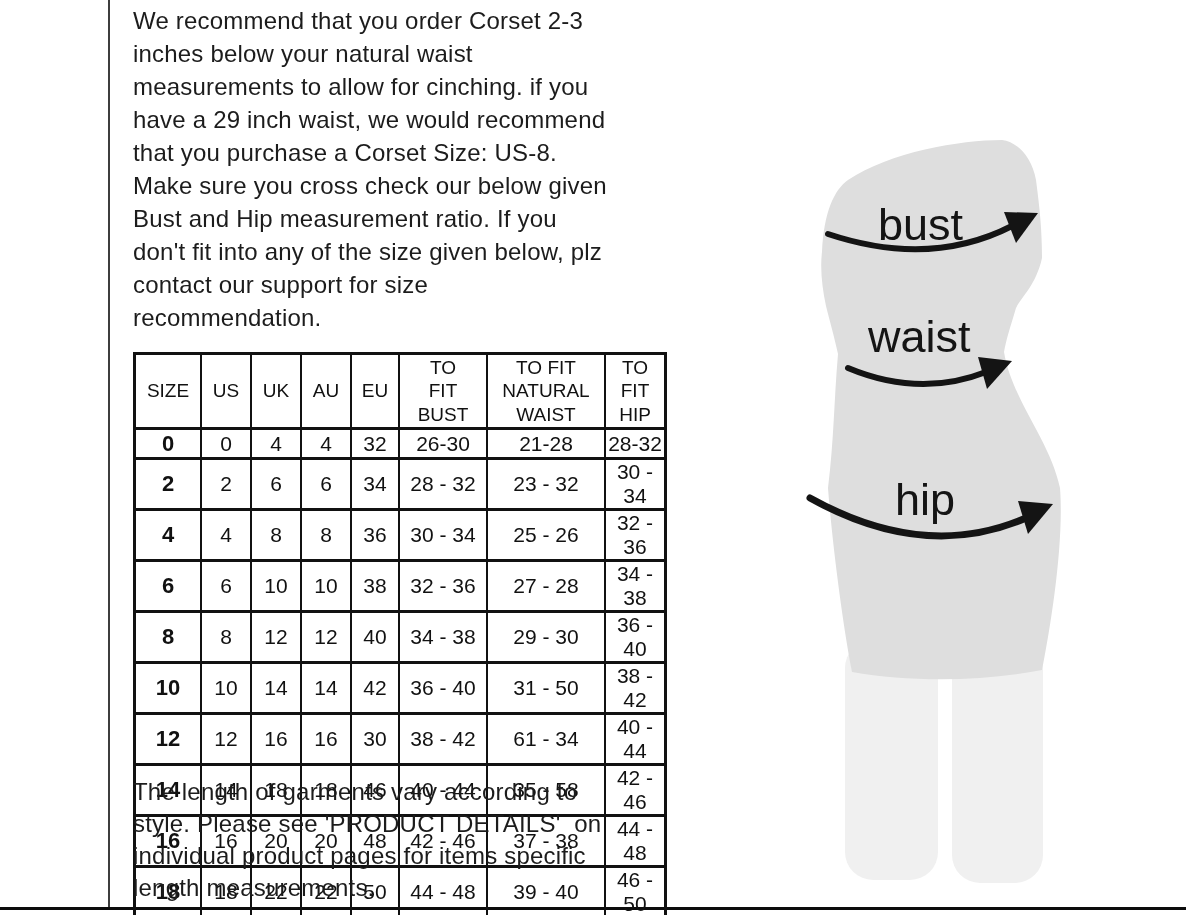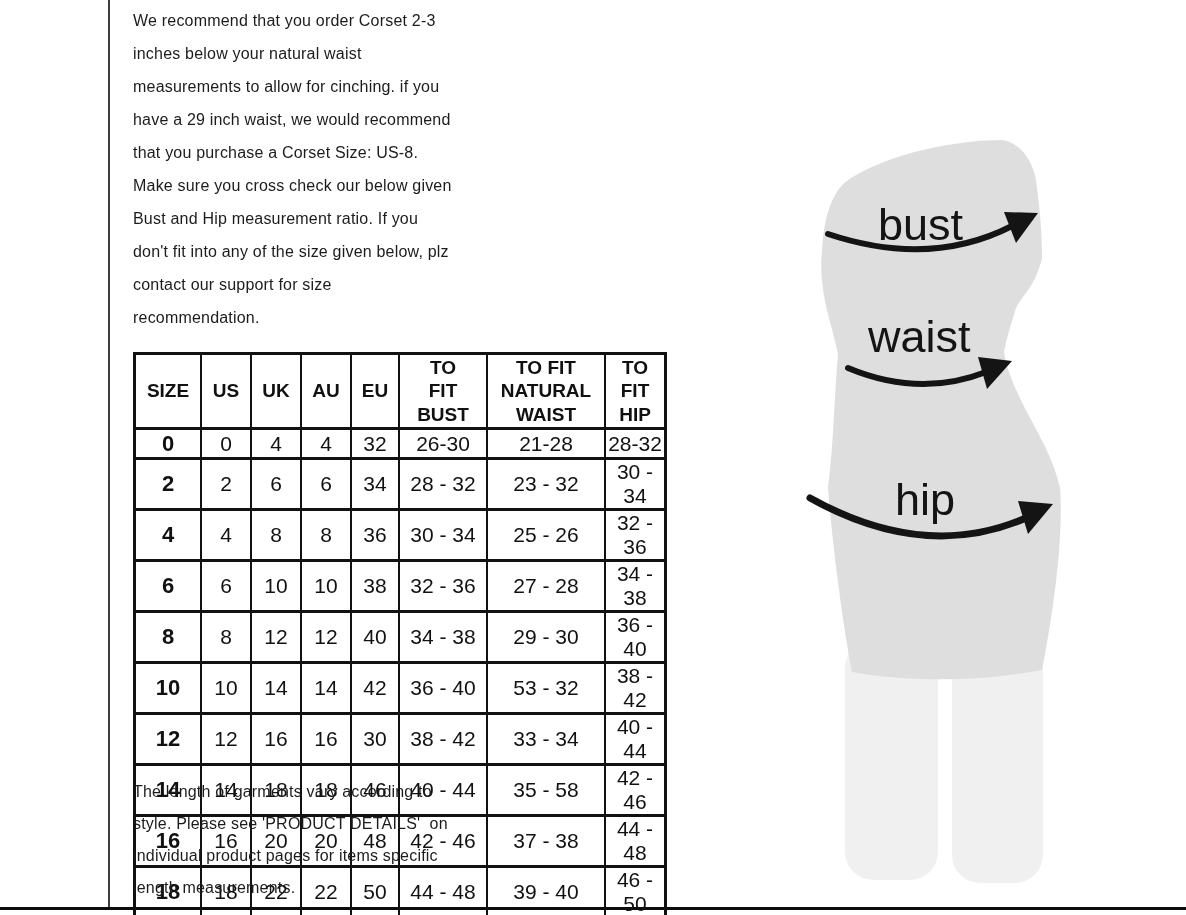--- a/index.html
+++ b/index.html
@@ -14,21 +14,21 @@
   .page-border-left{
     position:absolute;left:108px;top:0;width:2px;height:909px;
     background:#3d3d3d;
   }
   .page-border-bottom{
     position:absolute;left:0;top:907px;width:1186px;height:3px;
     background:#0c0c0c;
   }
   .text-block{
     position:absolute;left:133px;width:585px;
-    font-size:16px;line-height:33px;letter-spacing:0.2px;
+    font-size:24px;line-height:33px;letter-spacing:0.2px;
     white-space:pre-wrap;
     color:#1c1c1c;
   }
   .intro{top:4px;}
   .note{top:776px;line-height:32px;}
   table.size-table{
     position:absolute;left:133px;top:352px;
     width:534px;
     border-collapse:collapse;
     table-layout:fixed;
@@ -39,21 +39,21 @@
   table.size-table th,
   table.size-table td{
     border:2px solid #111;
     text-align:center;
     vertical-align:middle;
     padding:0 2px;
   }
   table.size-table th{
     height:72px;
     font-size:19px;
-    font-weight:bold;
+    font-weight:normal;
     line-height:1.22;
     white-space:pre-line;
     border-bottom-width:3px;
   }
   table.size-table td{
     height:27px;
     border-top-width:3px;border-bottom-width:3px;
   }
   table.size-table td:first-child{
     font-weight:bold;font-size:22px;
@@ -164,31 +164,31 @@
           <td>29 - 30</td>
           <td>36 - 40</td>
         </tr>
         <tr>
           <td>10</td>
           <td>10</td>
           <td>14</td>
           <td>14</td>
           <td>42</td>
           <td>36 - 40</td>
-          <td>53 - 32</td>
+          <td>31 - 50</td>
           <td>38 - 42</td>
         </tr>
         <tr>
           <td>12</td>
           <td>12</td>
           <td>16</td>
           <td>16</td>
           <td>30</td>
           <td>38 - 42</td>
-          <td>33 - 34</td>
+          <td>61 - 34</td>
           <td>40 - 44</td>
         </tr>
         <tr>
           <td>14</td>
           <td>14</td>
           <td>18</td>
           <td>18</td>
           <td>46</td>
           <td>40 - 44</td>
           <td>35 - 58</td>

